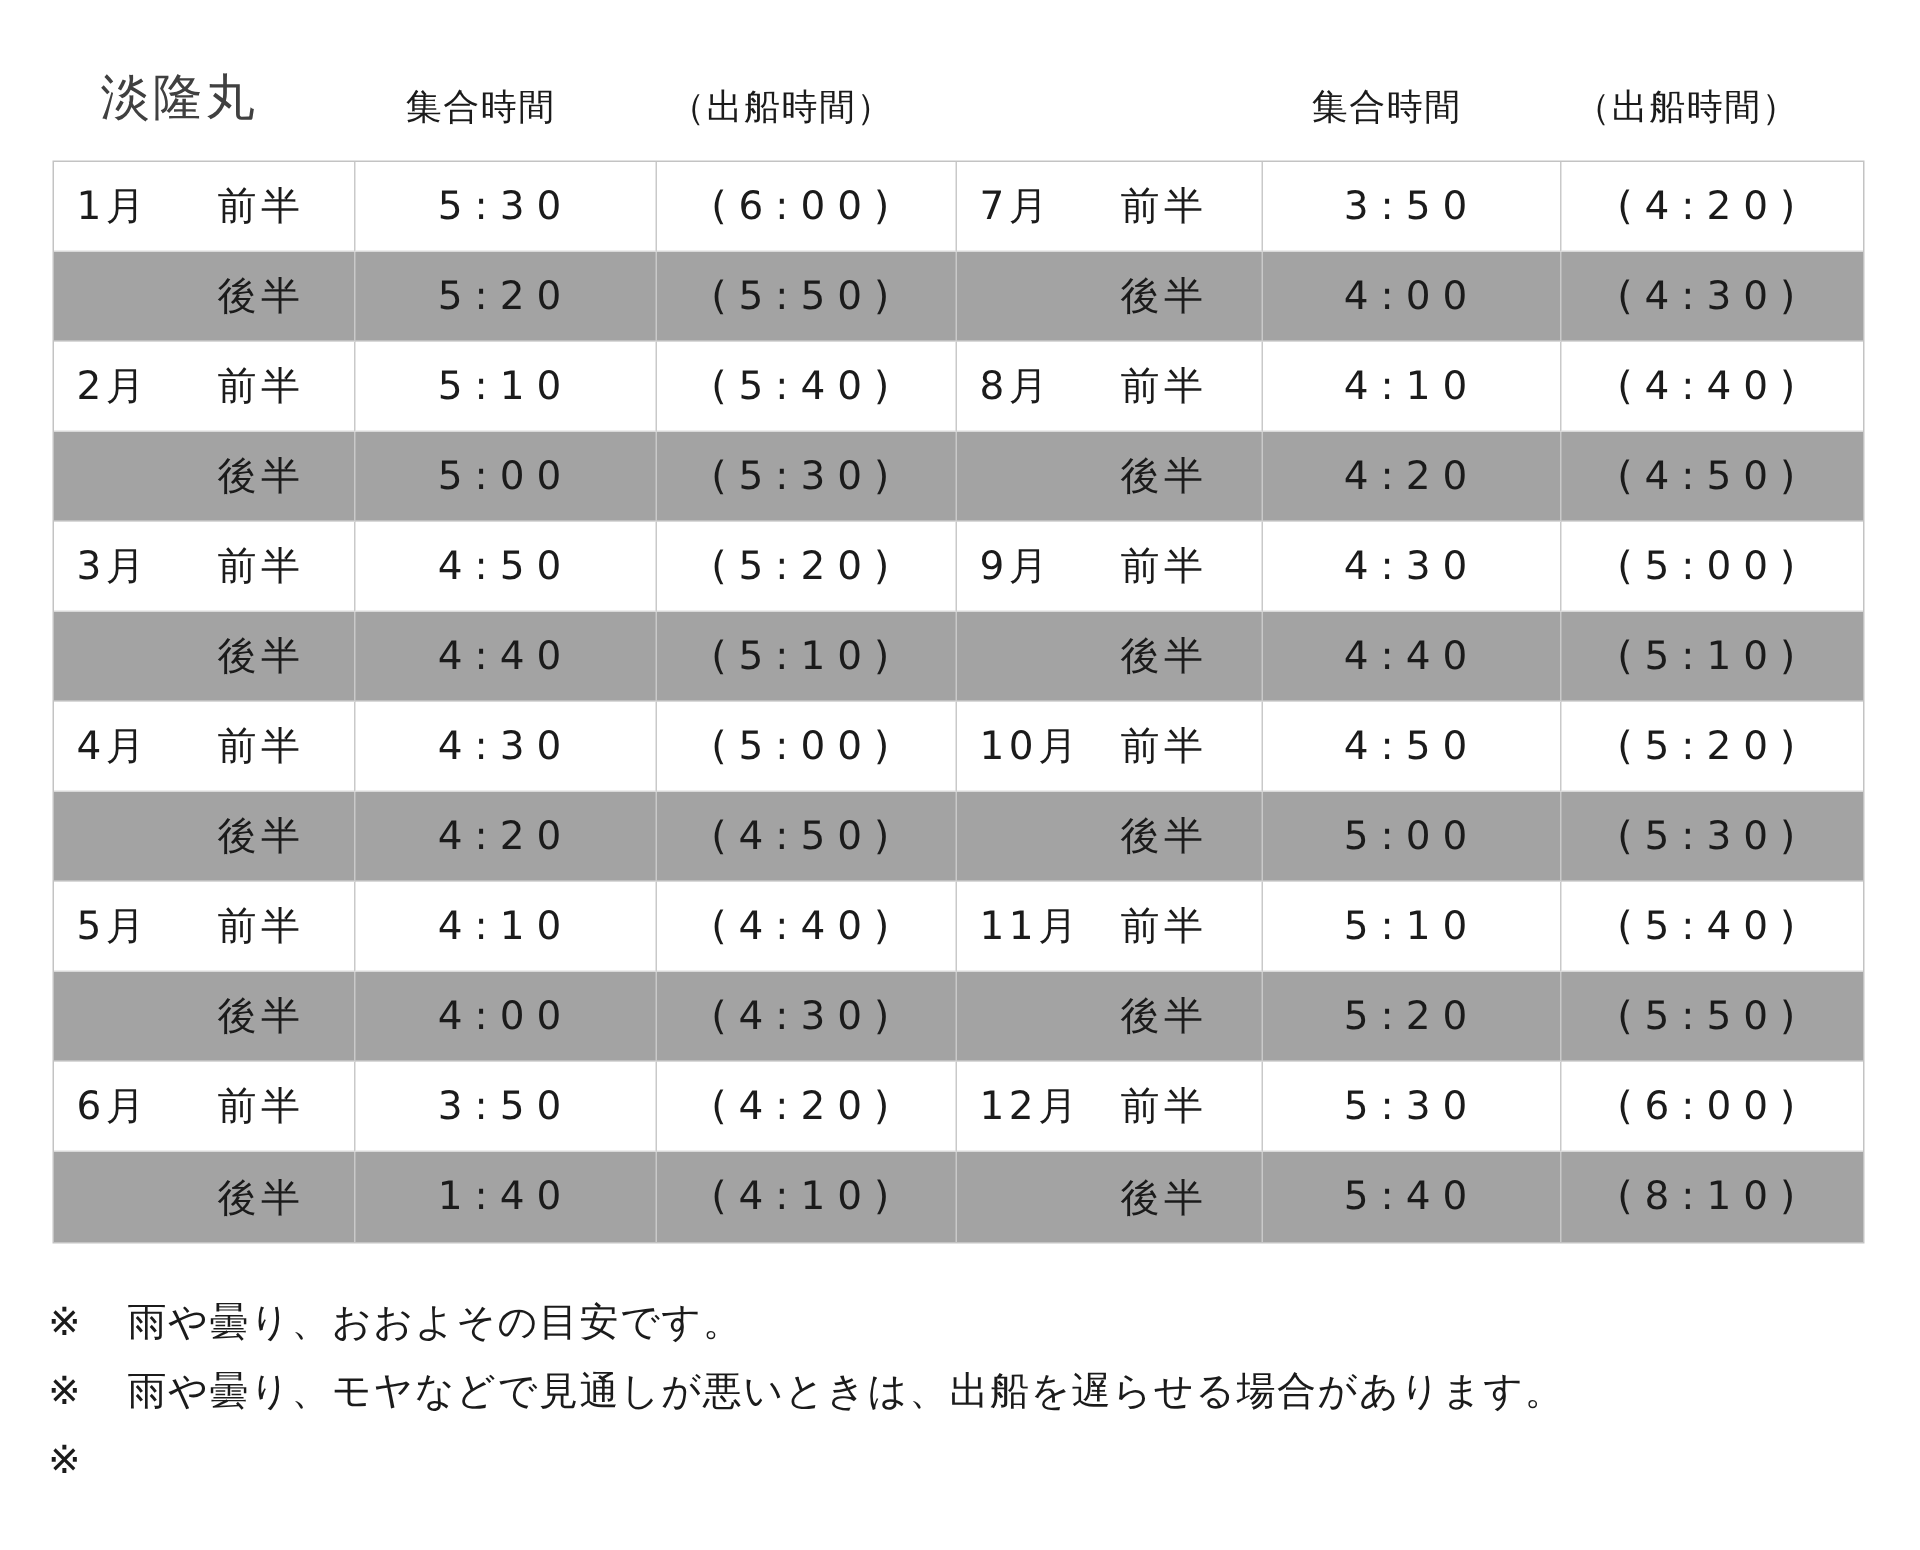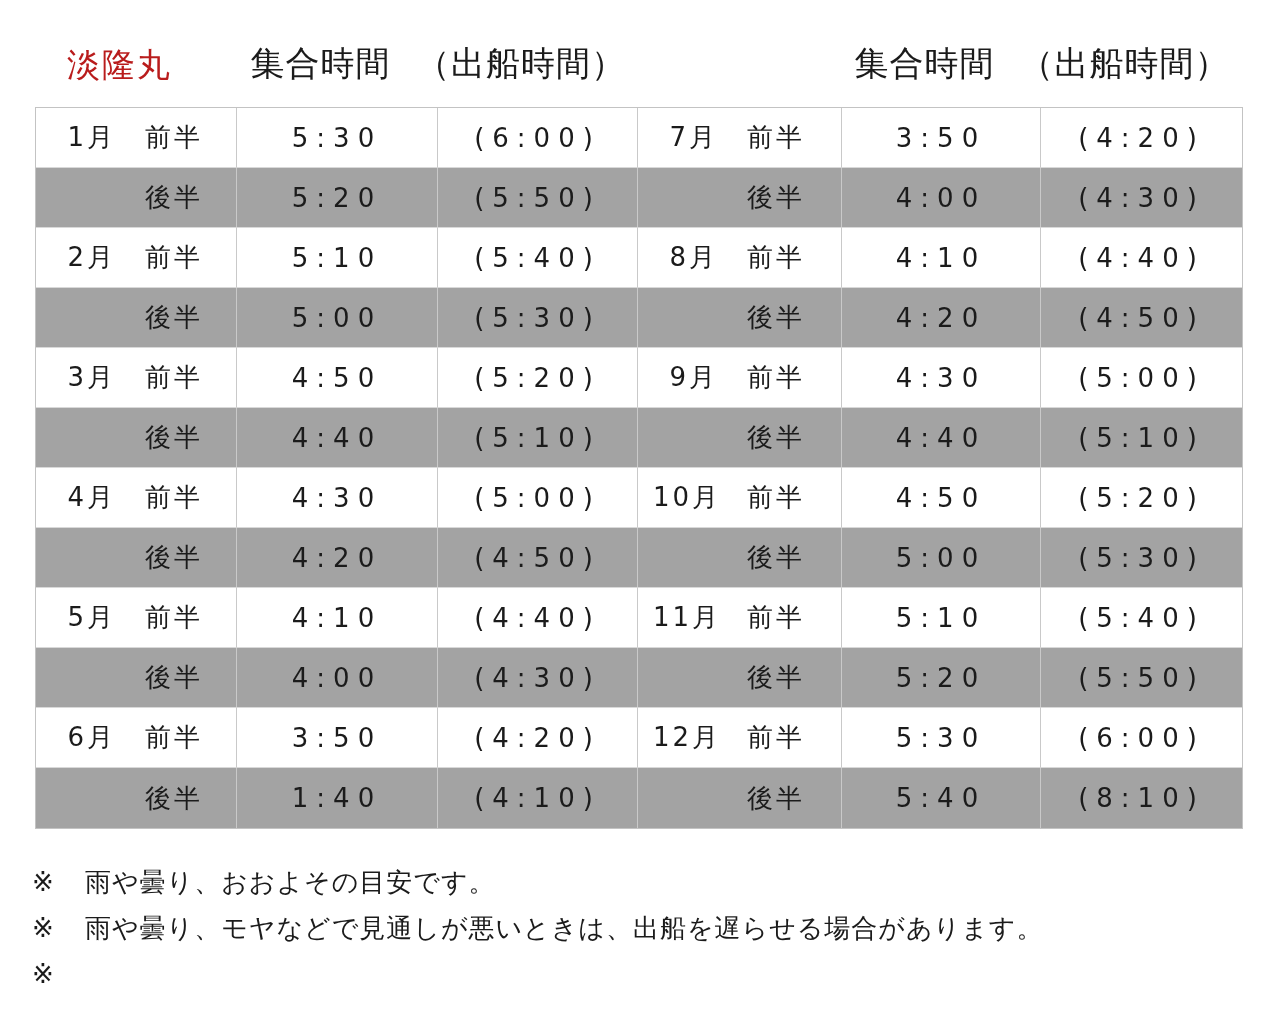--- a/index.html
+++ b/index.html
@@ -13,25 +13,25 @@
   .page { position: relative; width: 1280px; height: 1033px; background: #ffffff; }
 
   
   .head {
     position: absolute; left: 35px; top: 38px; width: 1208px; height: 50px;
     display: grid;
     grid-template-columns: 201px 201px 200px 204px 199px 201px;
     align-items: end;
   }
   .title {
-    font-size: 33px; letter-spacing: 2px; padding-left: 32px; color: #b91c1c;
+    font-size: 33px; letter-spacing: 2px; padding-left: 32px; color: #404040;
     white-space: nowrap;
   }
   .hdr {
-    font-size: 34px; letter-spacing: 1px; justify-self: center;
+    font-size: 24px; letter-spacing: 1px; justify-self: center;
     transform: translateX(-16px); padding-bottom: 1px; white-space: nowrap;
   }
 
   
   .table {
     position: absolute; left: 35px; top: 107px; width: 1208px;
     border: 1px solid #c3c3c3; background: #ffffff;
   }
   .row {
     display: grid;
@@ -42,21 +42,21 @@
   .cell {
     display: flex; align-items: center;
     font-size: 26px; color: #1b1b1b;
     border-right: 1px solid #c9c9c9;
     height: 100%;
   }
   .cell:last-child { border-right: none; }
   .row:not(:last-child) .cell { border-bottom: 1px solid #d9d9d9; }
 
   .month-cell { padding-left: 15px; }
-  .month { display: inline-block; width: 65px; text-align: right; letter-spacing: 3px; white-space: nowrap; }
+  .month { display: inline-block; width: 65px; letter-spacing: 3px; white-space: nowrap; }
   .period { margin-left: 29px; letter-spacing: 3px; white-space: nowrap; }
 
   .time-cell { justify-content: center; letter-spacing: 8px; white-space: nowrap; }
 
   
   .notes { position: absolute; left: 32px; top: 868px; }
   .note {
     display: flex; align-items: flex-start;
     font-size: 26px; line-height: 29px; letter-spacing: 1px;
     margin-bottom: 17px; color: #1b1b1b; white-space: nowrap;

